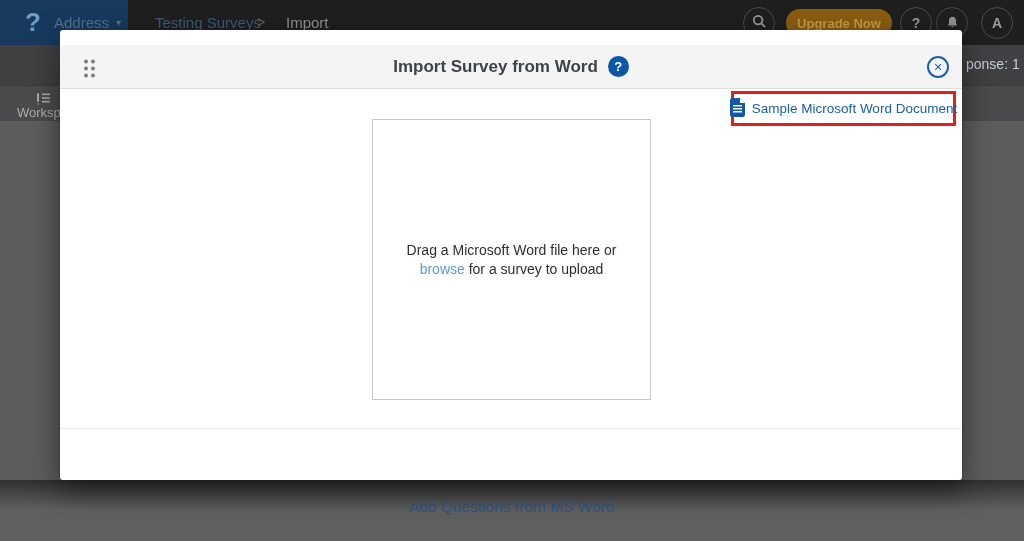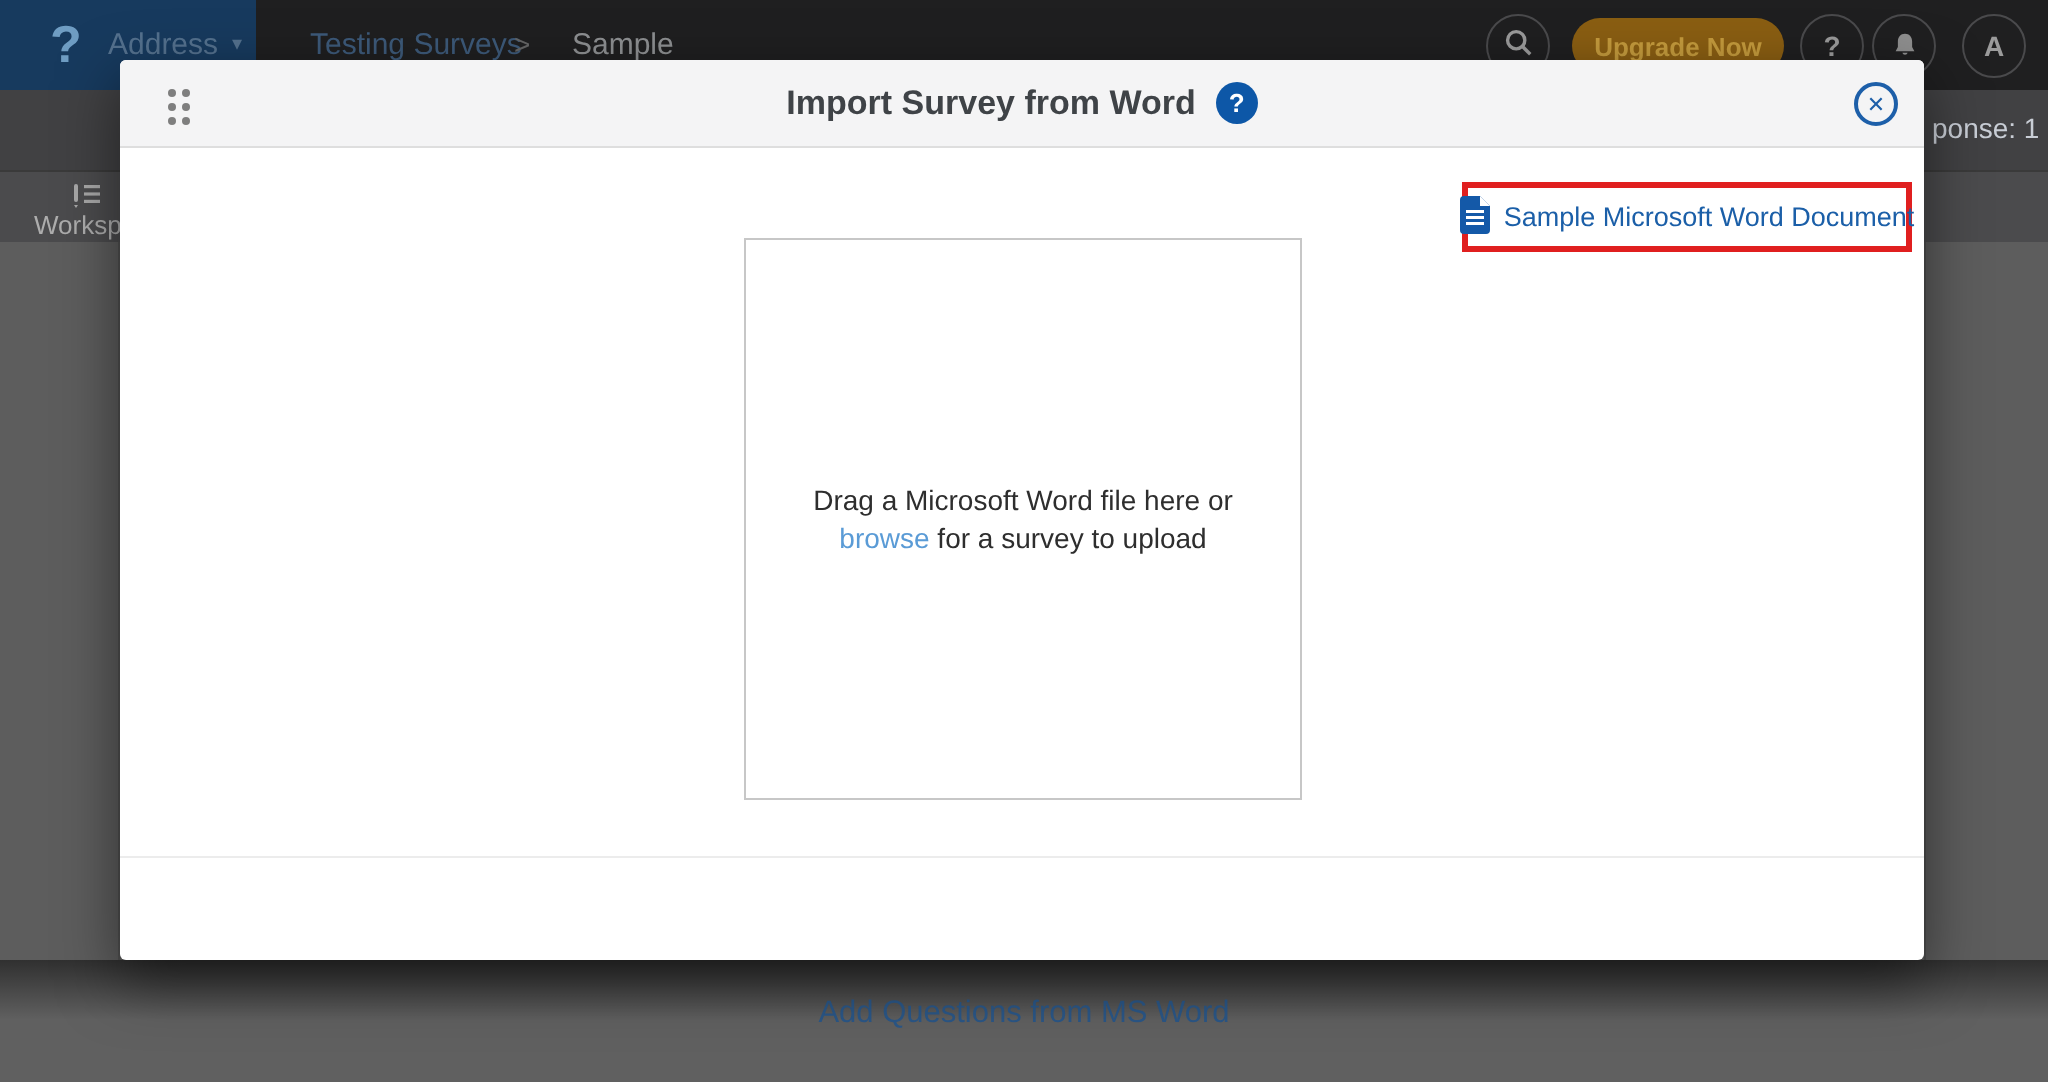--- a/index.html
+++ b/index.html
@@ -43,21 +43,21 @@
   .v-line-r{left:962px;top:121px;width:1px;height:420px;background:#505050;}
 
   .bottom-strip{left:0;top:480px;width:1024px;height:61px;background:#606060;}
   .bottom-shadow{left:0;top:480px;width:1024px;height:30px;
     background:linear-gradient(180deg,rgba(0,0,0,0.5),rgba(0,0,0,0));}
   .bottom-link{left:0;top:498px;width:1024px;text-align:center;color:#2b5787;font-size:15.5px;}
 
   
   .modal{left:60px;top:30px;width:902px;height:450px;background:#fff;border-radius:3px;
     box-shadow:0 10px 30px rgba(0,0,0,0.5);z-index:10;}
-  .modal-header{left:0;top:0;width:902px;height:44px;background:#f4f4f5;
+  .modal-header{left:0;top:15px;width:902px;height:44px;background:#f4f4f5;
     border-bottom:1px solid #dedede;box-sizing:border-box;border-radius:3px 3px 0 0;
     display:flex;align-items:center;justify-content:center;gap:10px;}
   .drag-handle{position:absolute;left:22px;top:13px;}
   .modal-title{color:#3f4347;font-size:17px;font-weight:bold;}
   .title-help{width:21px;height:21px;border-radius:50%;background:#0d57a7;color:#fff;
     font-size:13px;font-weight:bold;display:flex;align-items:center;justify-content:center;}
   .close-btn{position:absolute;right:13px;top:11px;width:22px;height:22px;box-sizing:border-box;
     border:2px solid #1d5fa9;border-radius:50%;color:#1d5fa9;font-size:11px;font-weight:bold;
     display:flex;align-items:center;justify-content:center;cursor:pointer;background:transparent;}
 
@@ -78,21 +78,21 @@
 <div class="screen">
 
   <div class="abs top-header">
     <div class="abs logo-block">
       <div class="abs logo-glyph">?</div>
       <div class="abs product-label">Address</div>
       <div class="abs product-caret">▾</div>
     </div>
     <div class="abs bc-parent">Testing Surveys</div>
     <div class="abs bc-sep">&gt;</div>
-    <div class="abs bc-current">Sample</div>
+    <div class="abs bc-current">Import</div>
 
     <div class="abs hdr-circle" style="left:743px;">
       <span>
         <svg width="15" height="15" viewBox="0 0 16 16">
             <circle cx="6.5" cy="6.5" r="4.6" fill="none" stroke="#9b9b9b" stroke-width="1.8"></circle>
             <line x1="10" y1="10" x2="14" y2="14" stroke="#9b9b9b" stroke-width="1.8"></line>
           </svg>
       </span>
     </div>
     <div class="abs upgrade-pill">Upgrade Now</div>

